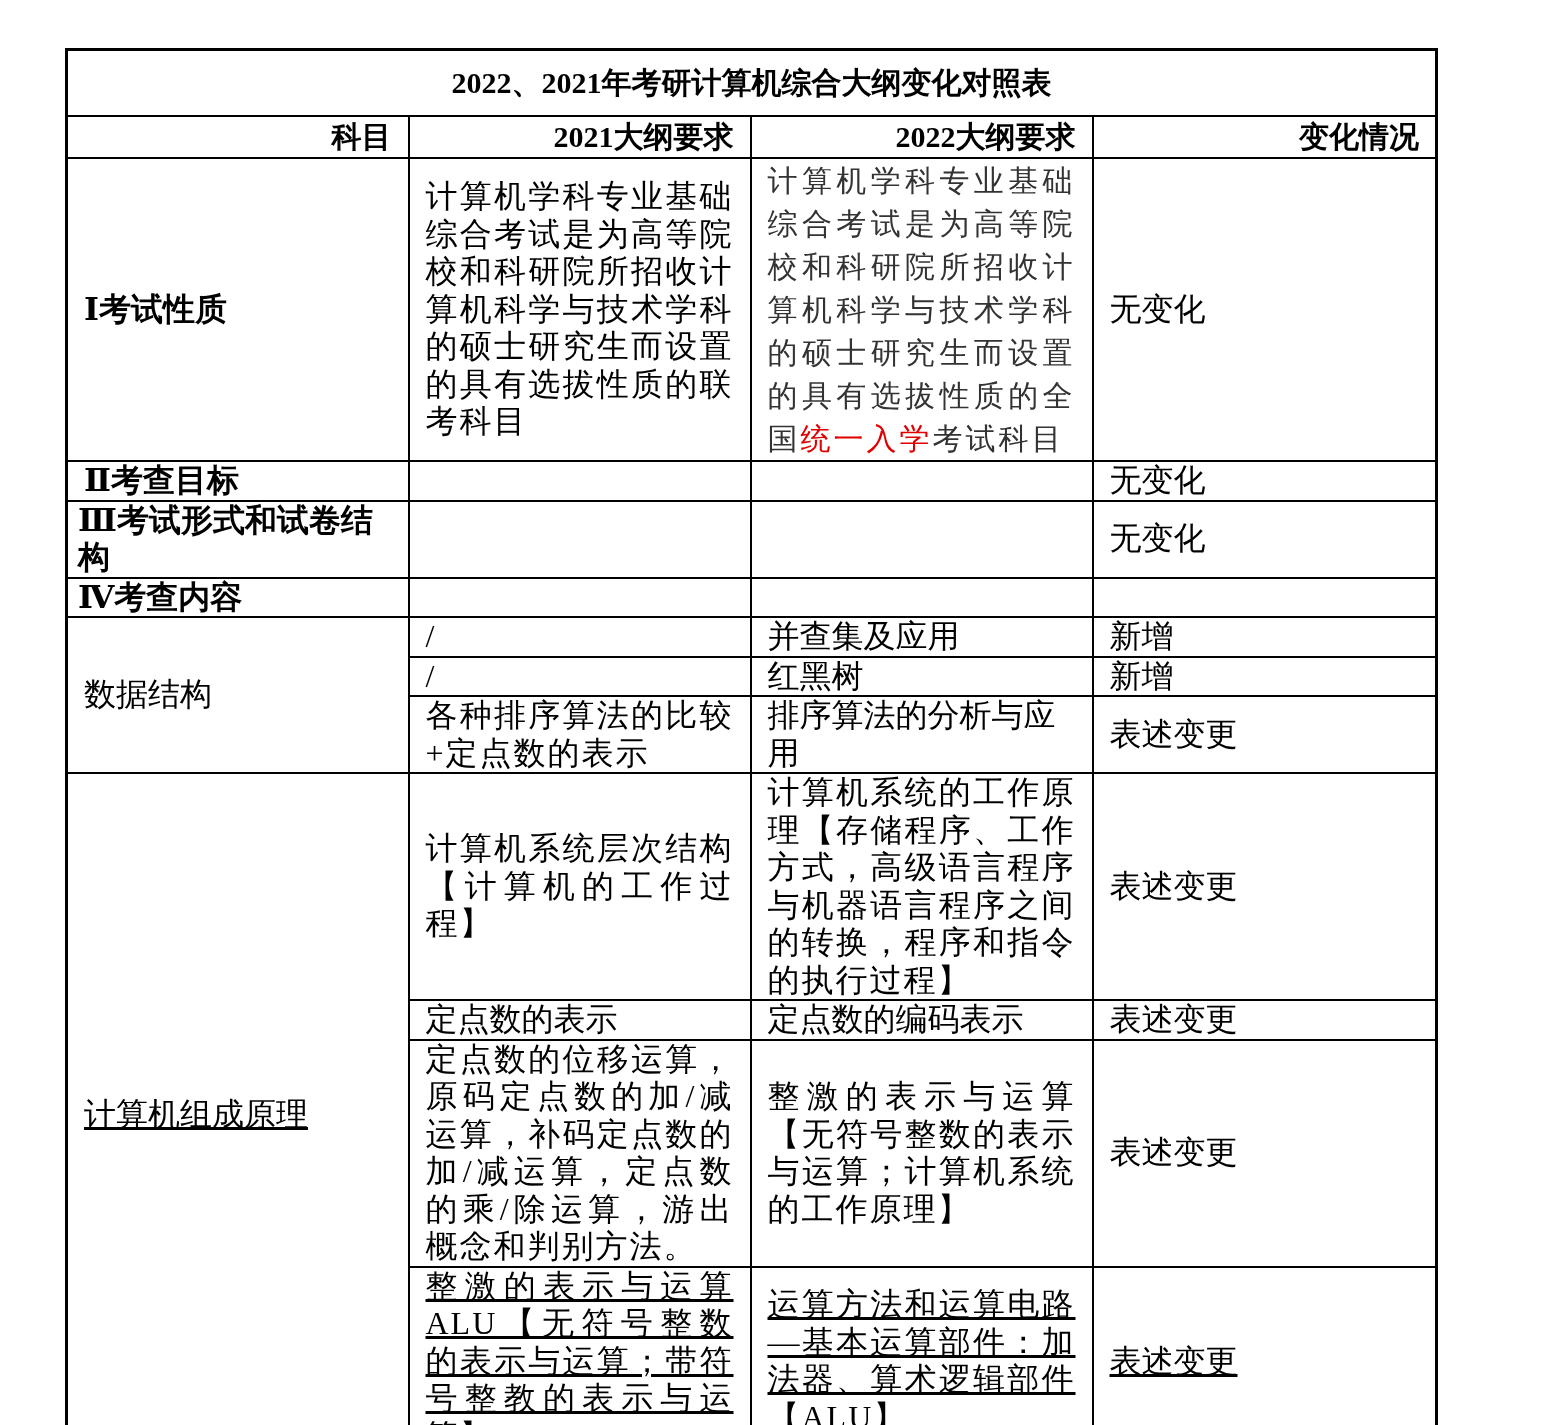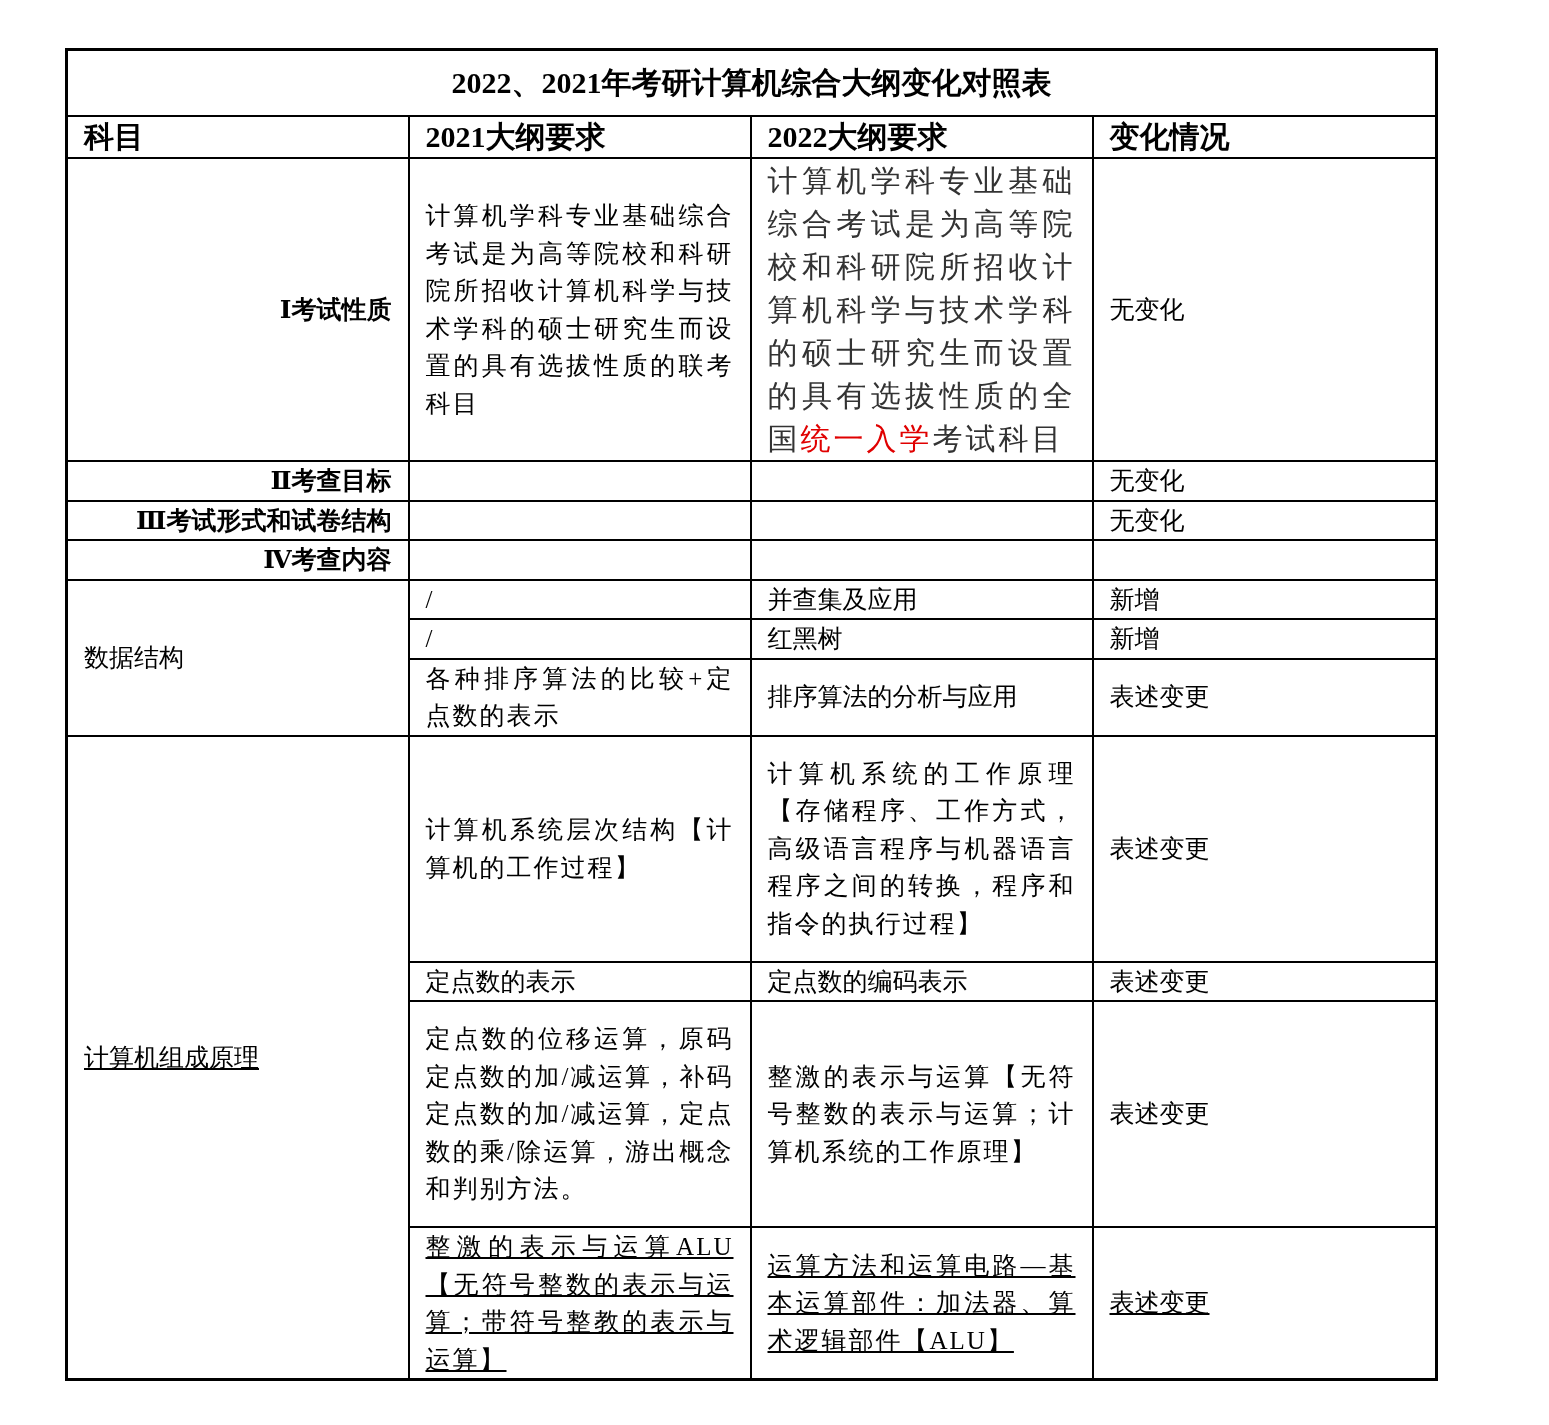--- a/index.html
+++ b/index.html
@@ -1,28 +1,28 @@
 <!DOCTYPE html>
 <html><head>
   <meta charset="utf-8">
   <style>
     html, body { margin: 0; padding: 0; background: #ffffff; }
     body { width: 1549px; height: 1425px; position: relative; overflow: hidden;
       font-family: "Liberation Serif", "DejaVu Serif", serif; color: #000; }
     table.cmp { position: absolute; left: 65px; top: 48px; width: 1370px;
       border-collapse: collapse; table-layout: fixed; }
     table.cmp td { border: 2px solid #000; padding: 0 16px; vertical-align: middle;
-      font-size: 25px; line-height: 37.5px; }
+      font-size: 32px; line-height: 37.5px; }
     table.cmp > tbody > tr:first-child td { border-top-width: 3px; }
     .outer-left { border-left-width: 3px !important; }
     .outer-right { border-right-width: 3px !important; }
     .outer-bottom { border-bottom-width: 3px !important; text-decoration: underline; }
     .title-cell { height: 64px; text-align: center; font-weight: bold; font-size: 30px !important; }
-    .head-cell { height: 40px; text-align: left; font-weight: bold; font-size: 30px !important; }
-    .bold-cell { font-weight: bold; padding-left: 16px !important; text-align: right; }
+    .head-cell { height: 40px; text-align: right; font-weight: bold; font-size: 30px !important; }
+    .bold-cell { font-weight: bold; padding-left: 16px !important; }
     .center { }
     .just { text-align: justify; text-align-last: left; letter-spacing: 2px; }
     .big { font-size: 30px !important; line-height: 43px !important; letter-spacing: 3px; color: #333; margin-left: 43px; }
     .red { color: #e00000; }
     .r1 { height: 300px; }
     .rs { height: 36px; }
   </style>
 </head>
 <body>
 

